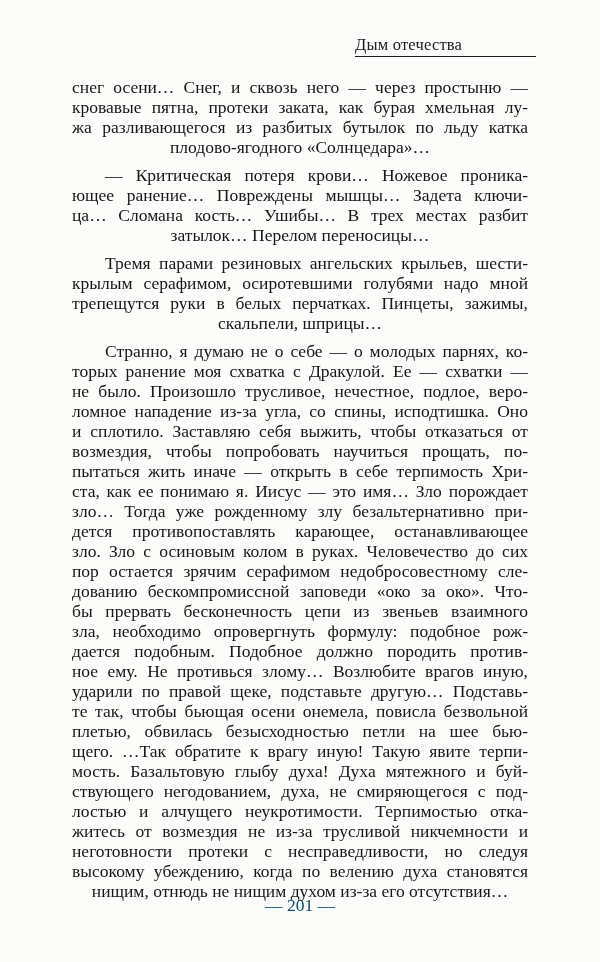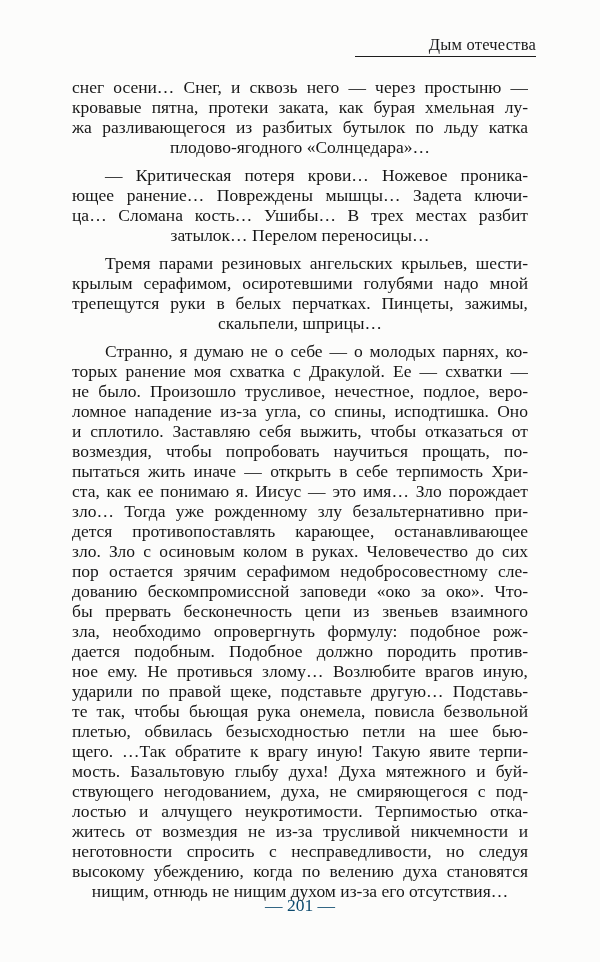--- a/index.html
+++ b/index.html
@@ -14,21 +14,21 @@
     background: #fcfcfb;
     color: #161616;
     font-family: "Liberation Serif", "DejaVu Serif", serif;
     overflow: hidden;
   }
   
   .header {
     position: absolute;
     top: 36px;
     right: 64px;
-    text-align: right;
+    text-align: left;
   }
   .header-title {
     display: inline-block;
     font-size: 16.5px;
     line-height: 18px;
     letter-spacing: 0.2px;
     color: #1a1a1a;
   }
   .header-rule {
     width: 181px;
@@ -117,28 +117,28 @@
         <div class="line">зло… Тогда уже рожденному злу безальтернативно при-</div>
         <div class="line">дется противопоставлять карающее, останавливающее</div>
         <div class="line">зло. Зло с осиновым колом в руках. Человечество до сих</div>
         <div class="line">пор остается зрячим серафимом недобросовестному сле-</div>
         <div class="line">дованию бескомпромиссной заповеди «око за око». Что-</div>
         <div class="line">бы прервать бесконечность цепи из звеньев взаимного</div>
         <div class="line">зла, необходимо опровергнуть формулу: подобное рож-</div>
         <div class="line">дается подобным. Подобное должно породить против-</div>
         <div class="line">ное ему. Не противься злому… Возлюбите врагов иную,</div>
         <div class="line">ударили по правой щеке, подставьте другую… Подставь-</div>
-        <div class="line">те так, чтобы бьющая рука онемела, повисла безвольной</div>
+        <div class="line">те так, чтобы бьющая осени онемела, повисла безвольной</div>
         <div class="line">плетью, обвилась безысходностью петли на шее бью-</div>
         <div class="line">щего. …Так обратите к врагу иную! Такую явите терпи-</div>
         <div class="line">мость. Базальтовую глыбу духа! Духа мятежного и буй-</div>
         <div class="line">ствующего негодованием, духа, не смиряющегося с под-</div>
         <div class="line">лостью и алчущего неукротимости. Терпимостью отка-</div>
         <div class="line">житесь от возмездия не из-за трусливой никчемности и</div>
-        <div class="line">неготовности спросить с несправедливости, но следуя</div>
+        <div class="line">неготовности протеки с несправедливости, но следуя</div>
         <div class="line">высокому убеждению, когда по велению духа становятся</div>
         <div class="line last">нищим, отнюдь не нищим духом из-за его отсутствия…</div>
       </div>
     </div>
 
   <div class="footer">
     <span>— 201 —</span>
   </div>
 
 </div>

